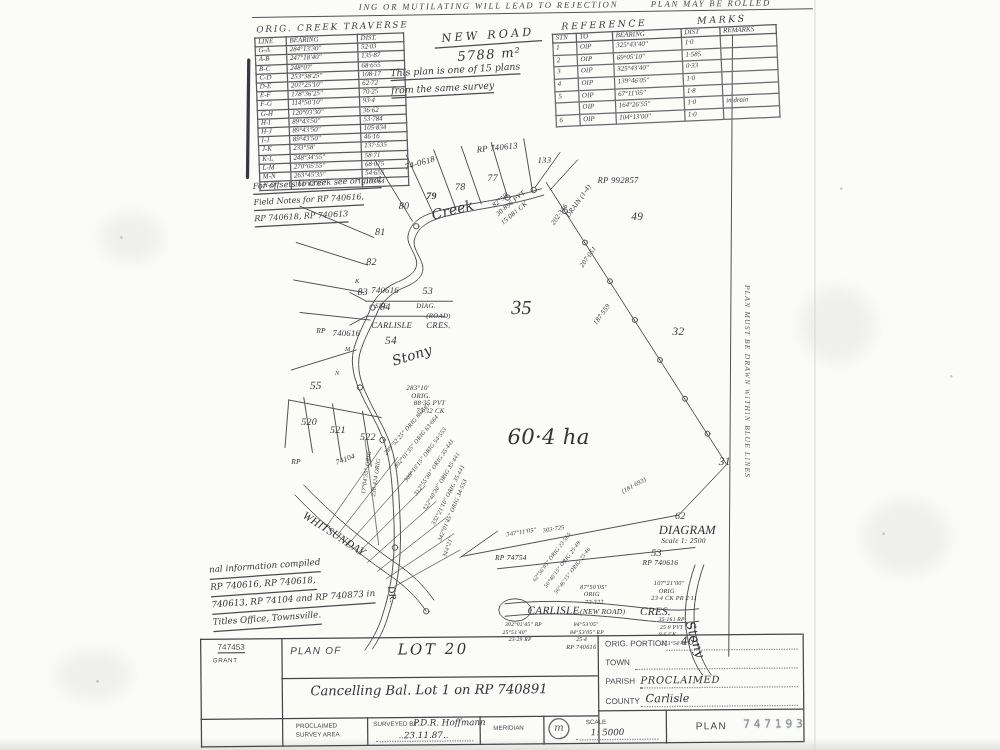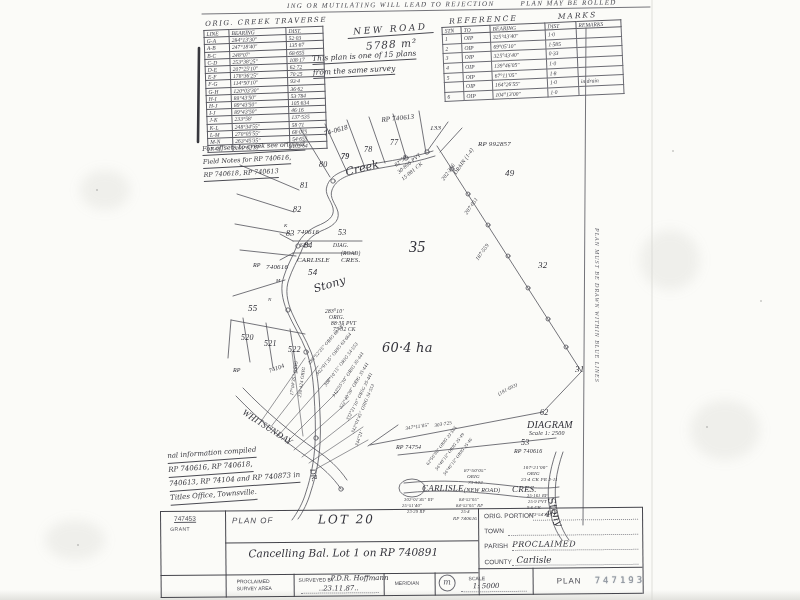--- a/index.html
+++ b/index.html
@@ -378,21 +378,21 @@
       <div class="pl" style="left: 400px; top: 177px; font-size: 5.5px; transform: rotate(-40deg);">15·081 CK</div>
       <div class="pl" style="left: 478px; top: 140px; font-size: 7px; transform: rotate(0deg);">RP 992857</div>
       <div class="pl" style="left: 505px; top: 168px; font-size: 9px; transform: rotate(0deg);">49</div>
       <div class="pl" style="left: 452px; top: 172px; font-size: 5.5px; transform: rotate(-55deg);">DRAIN (1-4)</div>
       <div class="pl" style="left: 440px; top: 178px; font-size: 5.5px; transform: rotate(-55deg);">202·356</div>
       <div class="pl" style="left: 463px; top: 212px; font-size: 5.5px; transform: rotate(-55deg);">207·051</div>
       <div class="pl" style="left: 474px; top: 258px; font-size: 5.5px; transform: rotate(-55deg);">187·559</div>
       <div class="pl" style="left: 538px; top: 260px; font-size: 9px; transform: rotate(0deg);">32</div>
       <div class="pl" style="left: 575px; top: 364px; font-size: 9px; transform: rotate(0deg); text-align: right;">31</div>
       <div class="pl" style="left: 409px; top: 238px; font-size: 16px; transform: rotate(0deg);">35</div>
-      <div class="pl hand" style="left: 382px; top: 340px; font-size: 13px; transform: rotate(0deg);">60·4 ha</div>
+      <div class="pl hand" style="left: 406px; top: 340px; font-size: 17px; transform: rotate(0deg);">60·4 ha</div>
       <div class="pl" style="left: 297px; top: 228px; font-size: 7px; transform: rotate(0deg);">740616</div>
       <div class="pl" style="left: 338px; top: 228px; font-size: 8px; transform: rotate(0deg);">53</div>
       <div class="pl" style="left: 300px; top: 242px; font-size: 5.5px; transform: rotate(0deg);">SEE</div>
       <div class="pl" style="left: 333px; top: 242px; font-size: 5.5px; transform: rotate(0deg);">DIAG.</div>
       <div class="pl" style="left: 341px; top: 250px; font-size: 5.5px; transform: rotate(0deg);">(ROAD)</div>
       <div class="pl" style="left: 297px; top: 256px; font-size: 7px; transform: rotate(0deg);">CARLISLE</div>
       <div class="pl" style="left: 341px; top: 256px; font-size: 7px; transform: rotate(0deg);">CRES.</div>
       <div class="pl" style="left: 253px; top: 262px; font-size: 6px; transform: rotate(0deg);">RP</div>
       <div class="pl" style="left: 266px; top: 263px; font-size: 7px; transform: rotate(0deg);">740616</div>
       <div class="pl" style="left: 308px; top: 267px; font-size: 9px; transform: rotate(0deg);">54</div>

